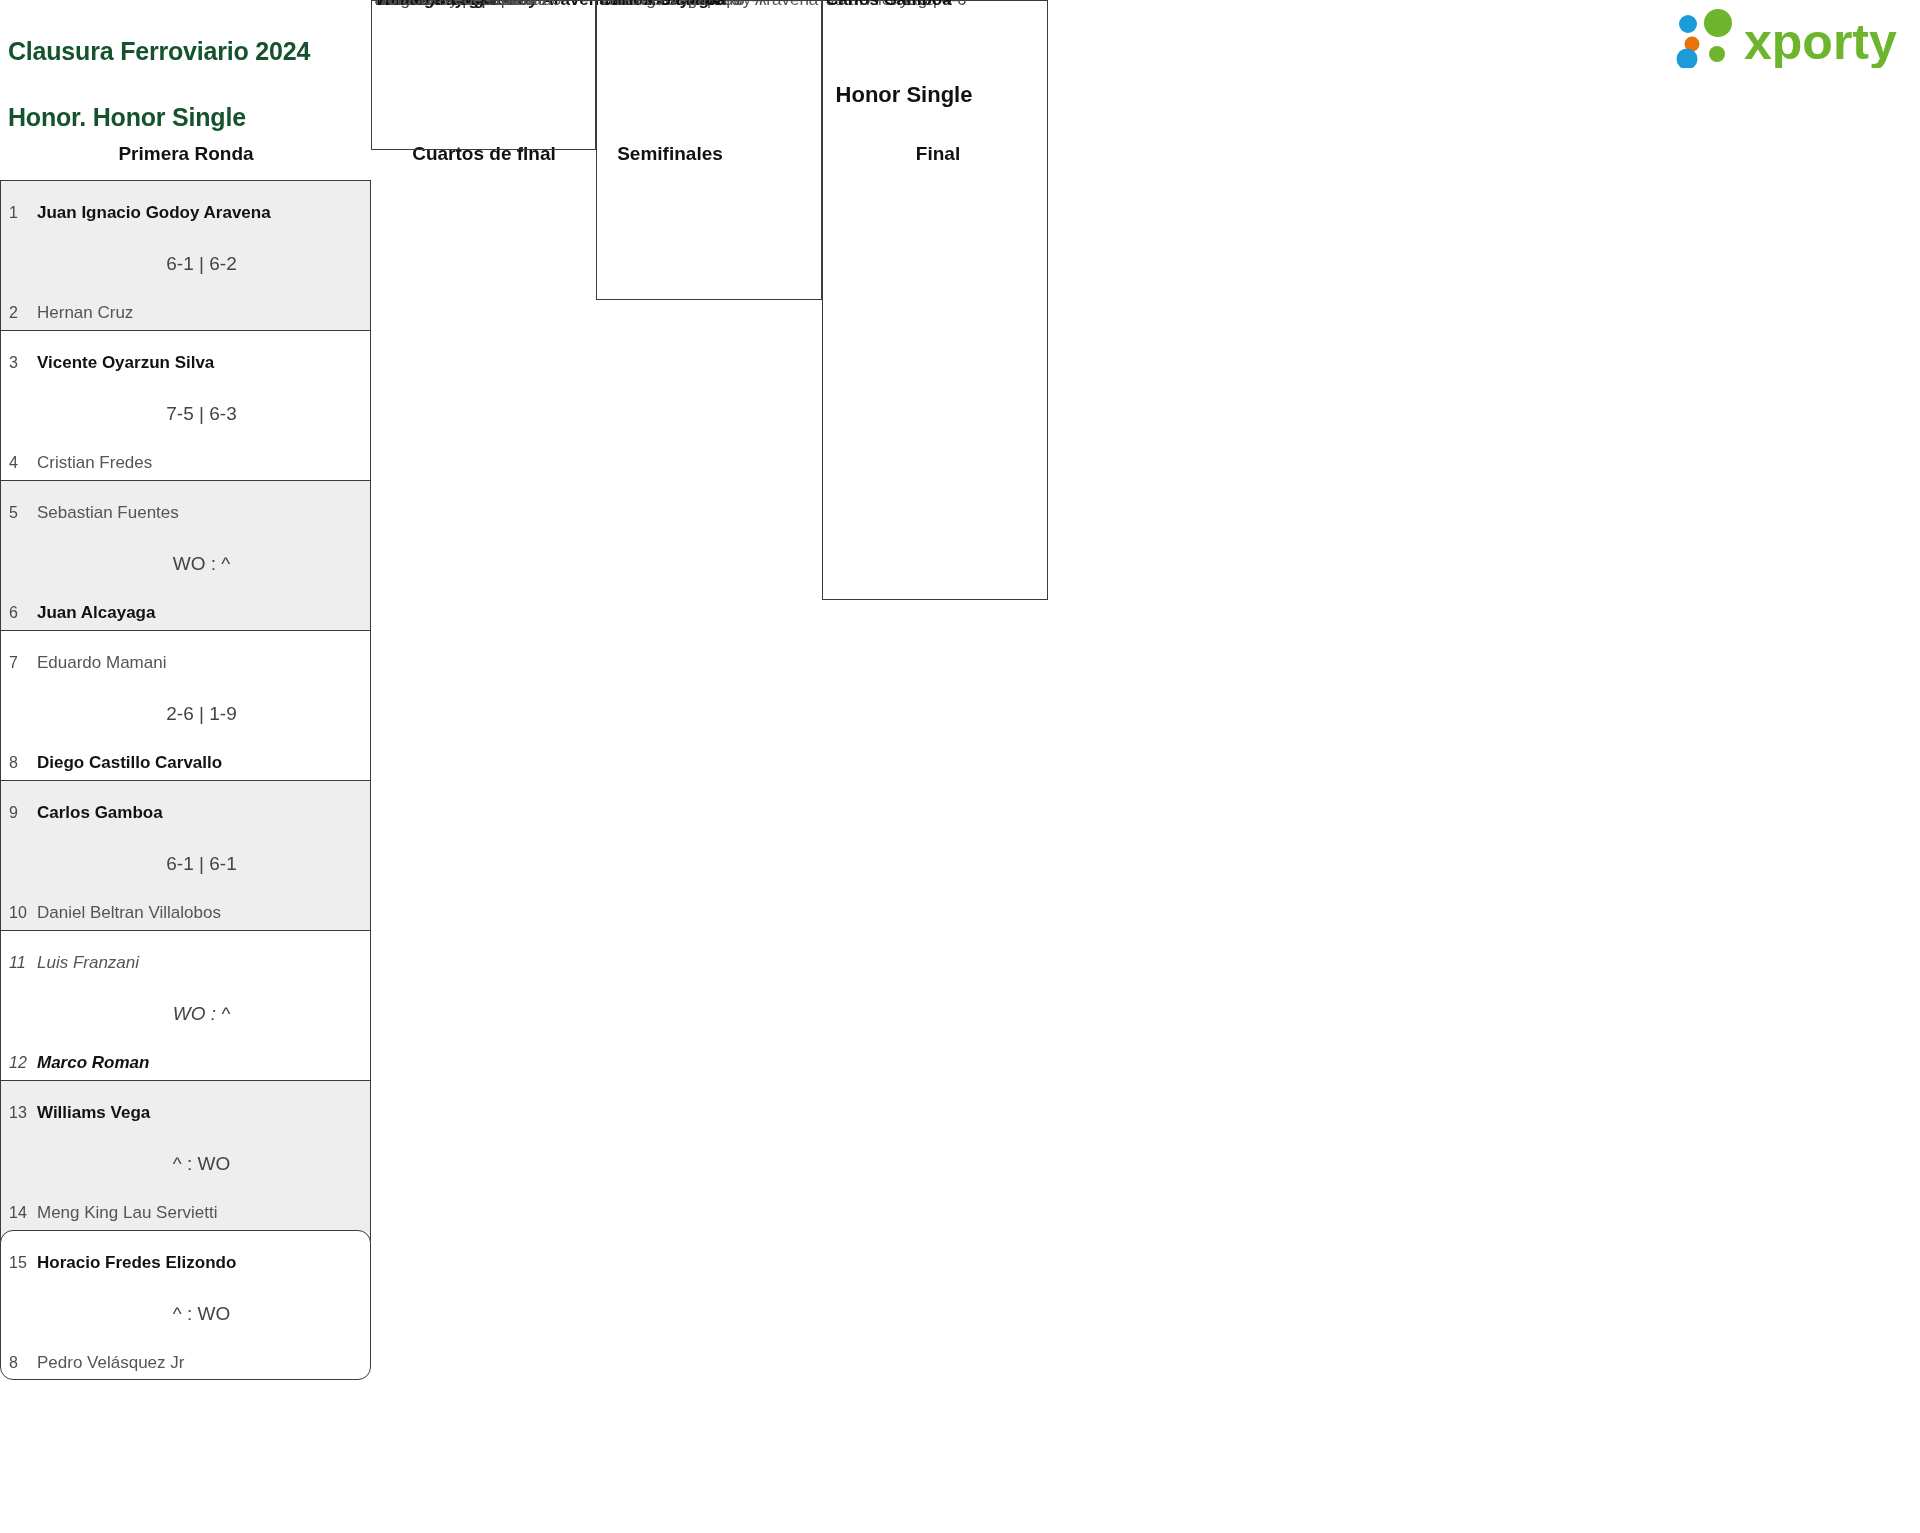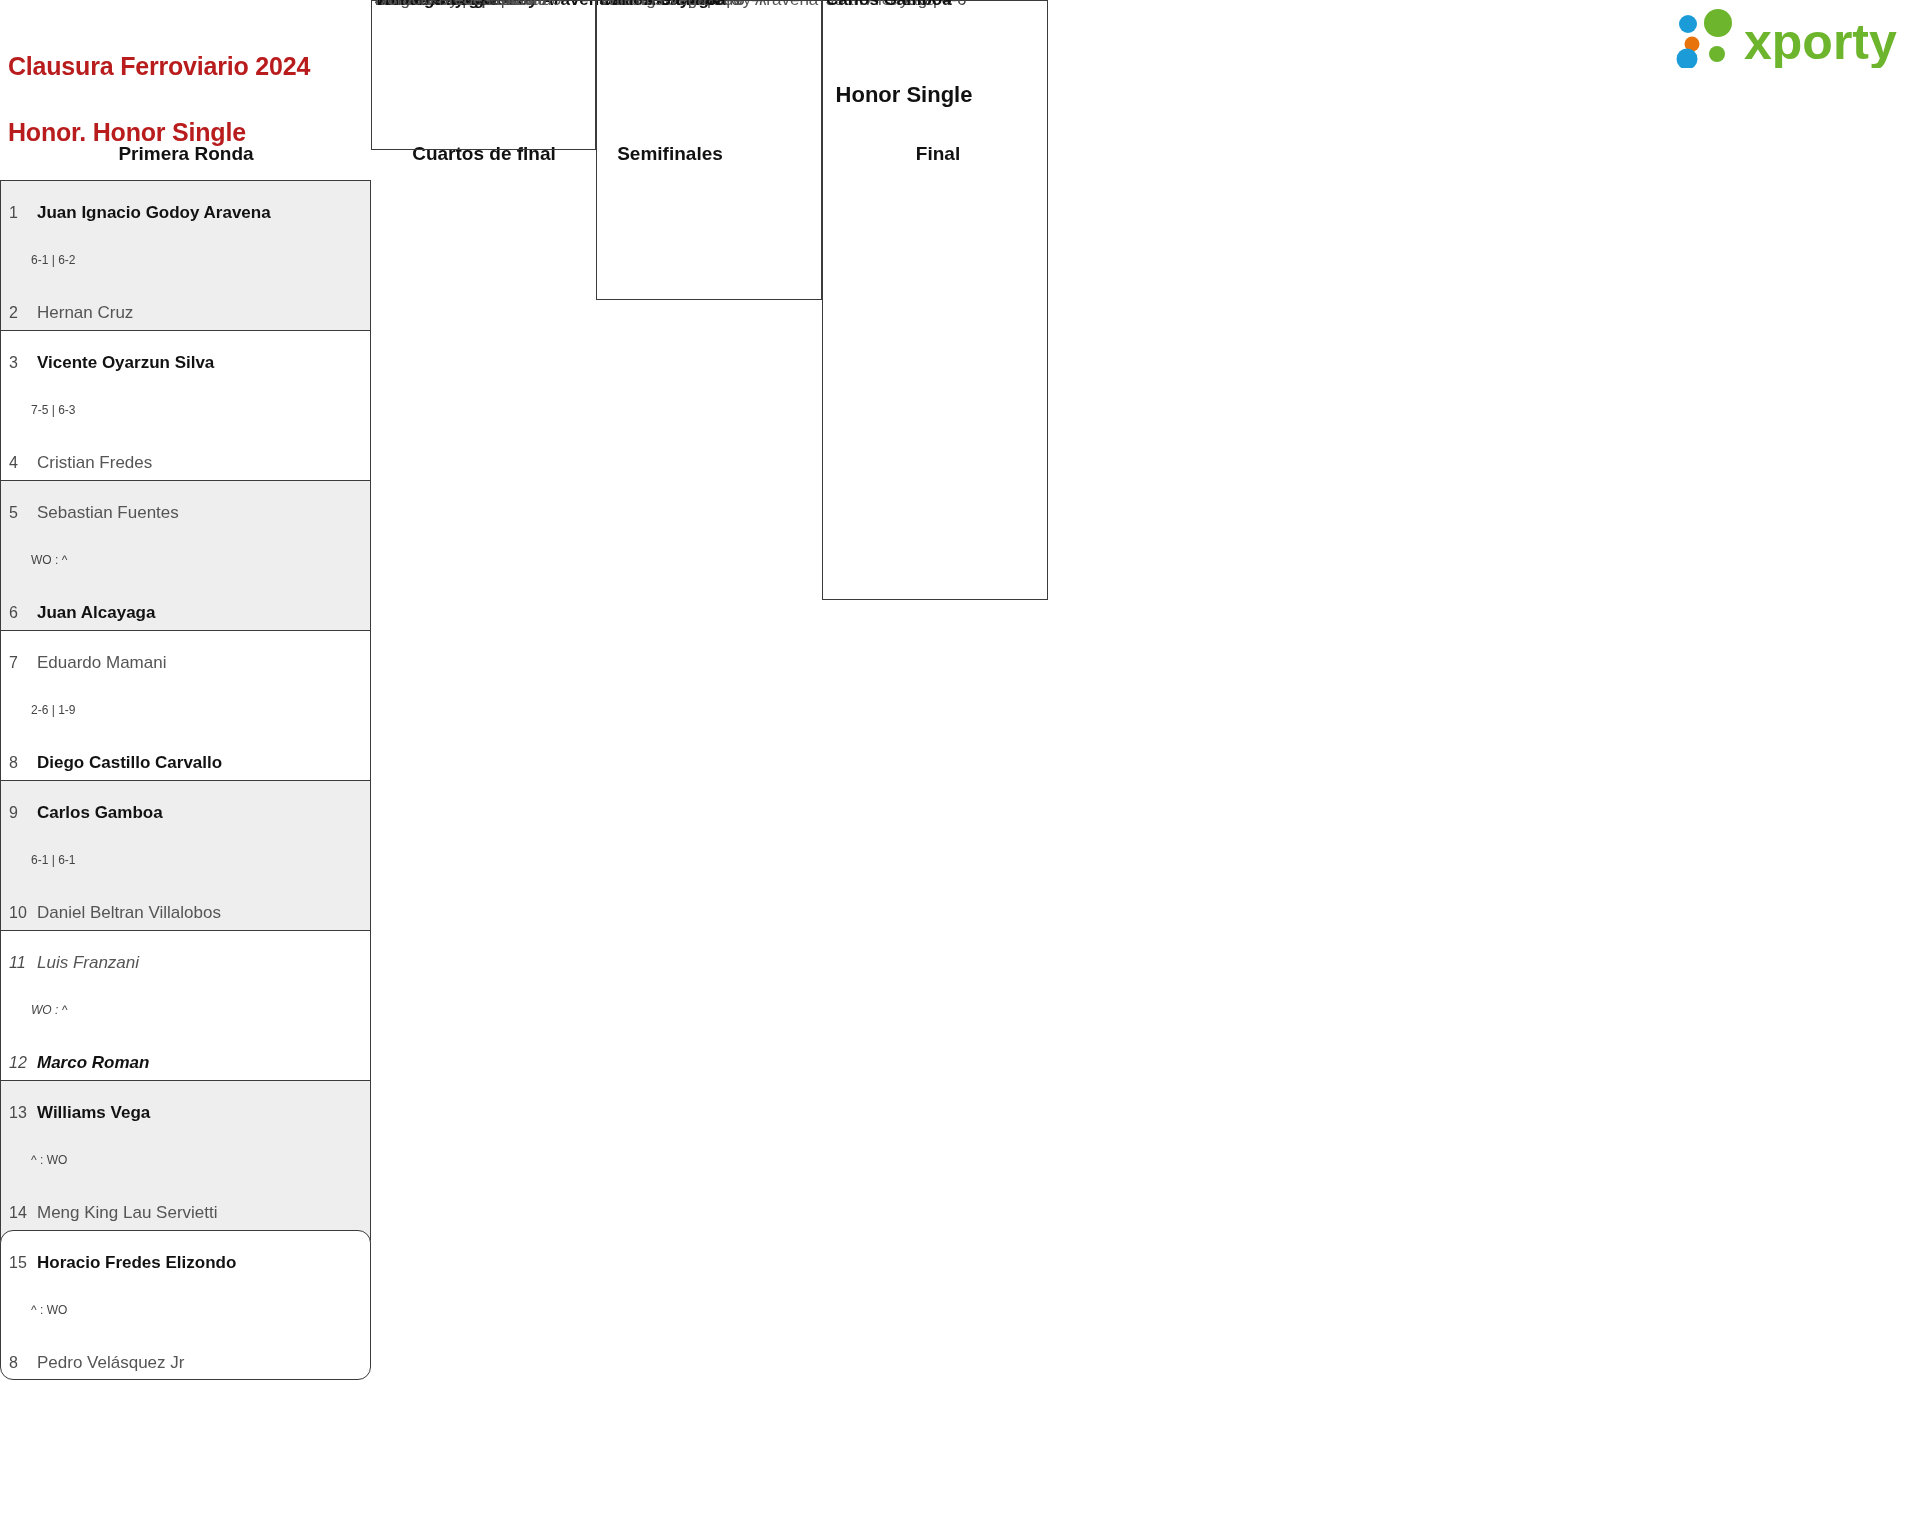--- a/index.html
+++ b/index.html
@@ -12,26 +12,26 @@
     width: 1920px; height: 1533px;
     position: relative;
     font-family: "Liberation Sans", "DejaVu Sans", sans-serif;
     color: #1a1a1a;
     overflow: hidden;
   }
 
   
   #page-title {
     position: absolute;
-    left: 8px; top: 17px;
+    left: 8px; top: 2px;
     font-size: 25px;
     font-weight: 700;
     line-height: 1.32;
     letter-spacing: -0.2px;
-    color: #b91c1c;
+    color: #14532d;
     white-space: pre-line;
   }
   #logo {
     position: absolute;
     right: 14px; top: 6px;
     width: 238px; height: 62px;
   }
   #event-subtitle {
     position: absolute;
     left: 0; top: 82px;
@@ -96,22 +96,22 @@
     color: #4b4b4b;
   }
   .r1-name { white-space: nowrap; }
   .winner { font-weight: 700; color: #121212; }
   .loser  { font-weight: 400; color: #555555; }
 
   .r1-score {
     position: absolute;
     left: 0;
     width: 371px;
-    text-align: left;
-    font-size: 12px;
+    text-align: center;
+    font-size: 19px;
     color: #444444;
     padding-left: 30px;
   }
 
   
   .conn {
     position: absolute;
     border: 1px solid #3b3b3b;
   }
   .conn-score {

